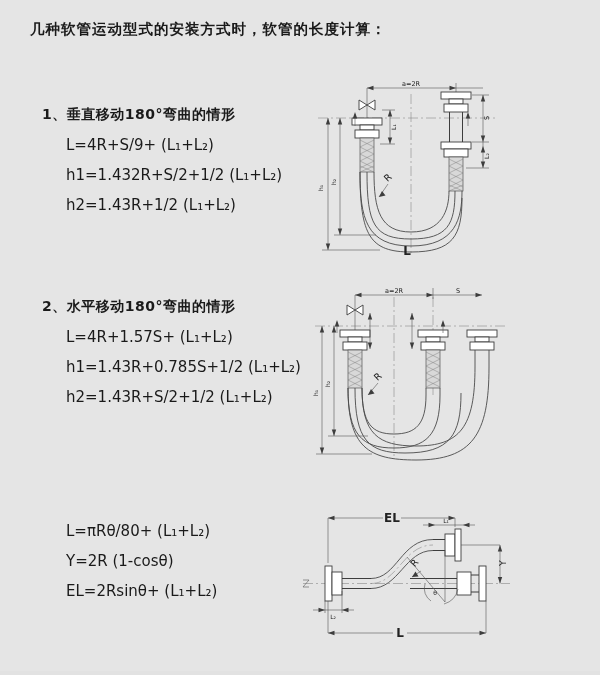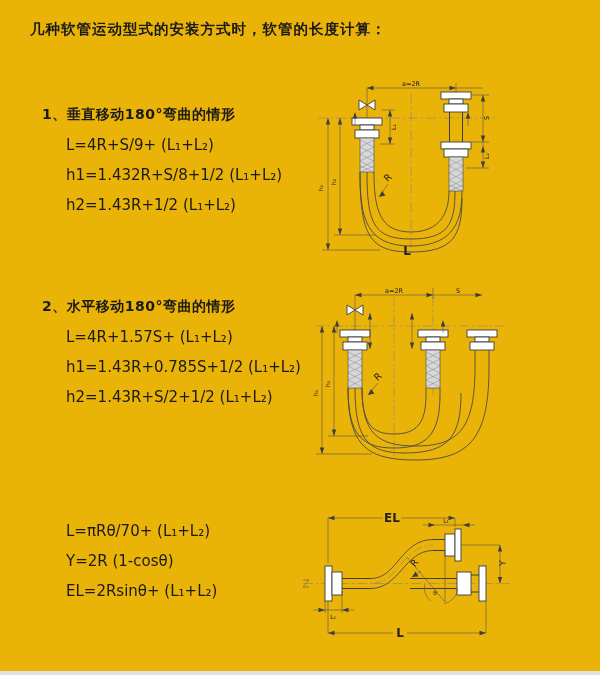--- a/index.html
+++ b/index.html
@@ -1,16 +1,16 @@
 <!DOCTYPE html>
 <html><head>
 <meta charset="utf-8">
 <style>
   html,body{margin:0;padding:0;background:#ffffff;}
-  .page{position:relative;width:600px;height:675px;background:#eab308;overflow:hidden;
+  .page{position:relative;width:600px;height:675px;background:#e5e5e5;overflow:hidden;
         font-family:"DejaVu Sans","Liberation Sans",sans-serif;color:#1a1a1a;
         border-bottom:4px solid #e2e2e2;box-sizing:border-box;}
   .title{position:absolute;left:30px;top:20px;font-size:14.5px;font-weight:700;letter-spacing:1px;}
   .section{position:absolute;left:42px;width:270px;}
   .sec1{top:106px;} .sec2{top:298px;} .sec3{top:516px;}
   .heading{font-size:14px;font-weight:700;margin:0 0 6px 0;letter-spacing:.5px;}
   .formula{font-size:15px;font-weight:400;margin:0 0 0 24px;line-height:30px;white-space:nowrap;}
   svg.d{position:absolute;}
   .obj{fill:none;stroke:#3d3d3d;stroke-width:1;}
   .fitr{fill:#ffffff;stroke:#3d3d3d;stroke-width:.9;}
@@ -60,33 +60,33 @@
           <polygon class="arr" points="0,0 -6.5,-2.2 -6.5,2.2"></polygon>
         </g>
     </defs>
   </svg>
 
   <div class="title">几种软管运动型式的安装方式时，软管的长度计算：</div>
 
   <div class="section sec1">
     <p class="heading">1、垂直移动180°弯曲的情形</p>
     <p class="formula">L=4R+S/9+ (L₁+L₂)</p>
-    <p class="formula">h1=1.432R+S/8+1/2 (L₁+L₂)</p>
+    <p class="formula">h1=1.432R+S/2+1/2 (L₁+L₂)</p>
     <p class="formula">h2=1.43R+1/2 (L₁+L₂)</p>
   </div>
 
   <div class="section sec2">
     <p class="heading">2、水平移动180°弯曲的情形</p>
     <p class="formula">L=4R+1.57S+ (L₁+L₂)</p>
     <p class="formula">h1=1.43R+0.785S+1/2 (L₁+L₂)</p>
     <p class="formula">h2=1.43R+S/2+1/2 (L₁+L₂)</p>
   </div>
 
   <div class="section sec3">
-    <p class="formula">L=πRθ/70+ (L₁+L₂)</p>
+    <p class="formula">L=πRθ/80+ (L₁+L₂)</p>
     <p class="formula">Y=2R (1-cosθ)</p>
     <p class="formula">EL=2Rsinθ+ (L₁+L₂)</p>
   </div>
 
   <svg class="d" style="left:310px;top:78px" width="252" height="180" viewBox="0 0 252 180">
     <line class="cl" x1="101" y1="16" x2="101" y2="178"></line>
     <line class="cl" x1="8" y1="40" x2="188" y2="40"></line>
 
     <line class="dim" x1="57" y1="10" x2="173" y2="10"></line>
     <line class="dim" x1="146" y1="5" x2="146" y2="15"></line>

